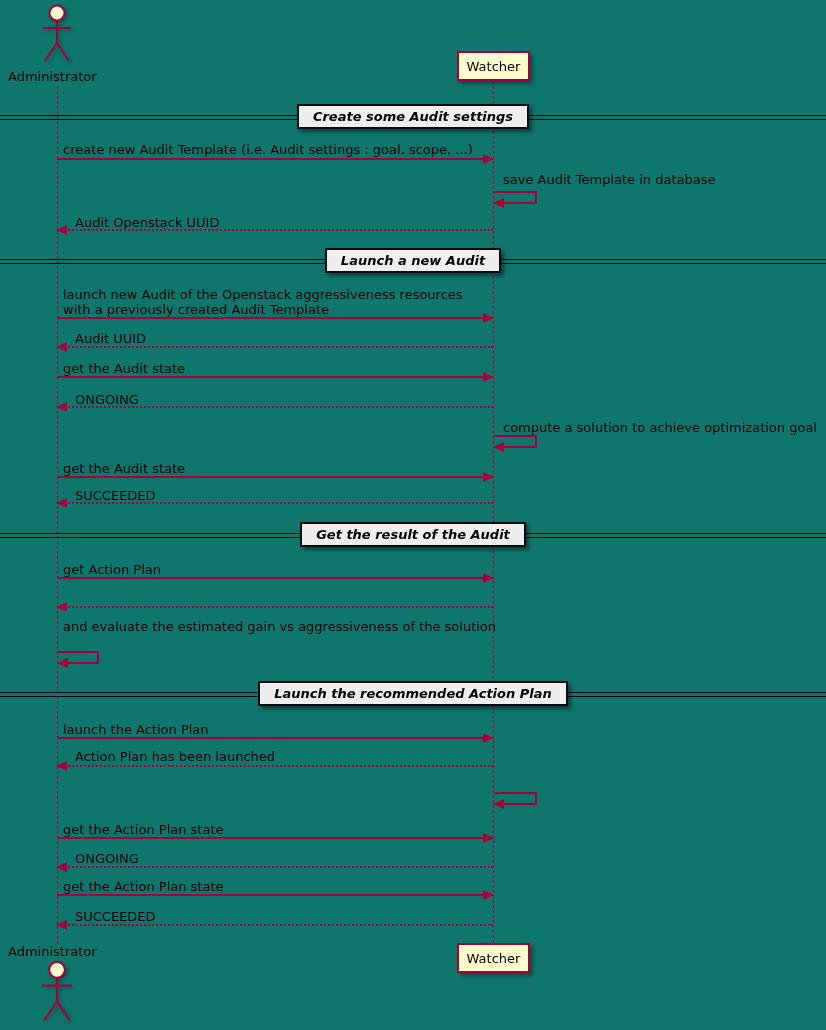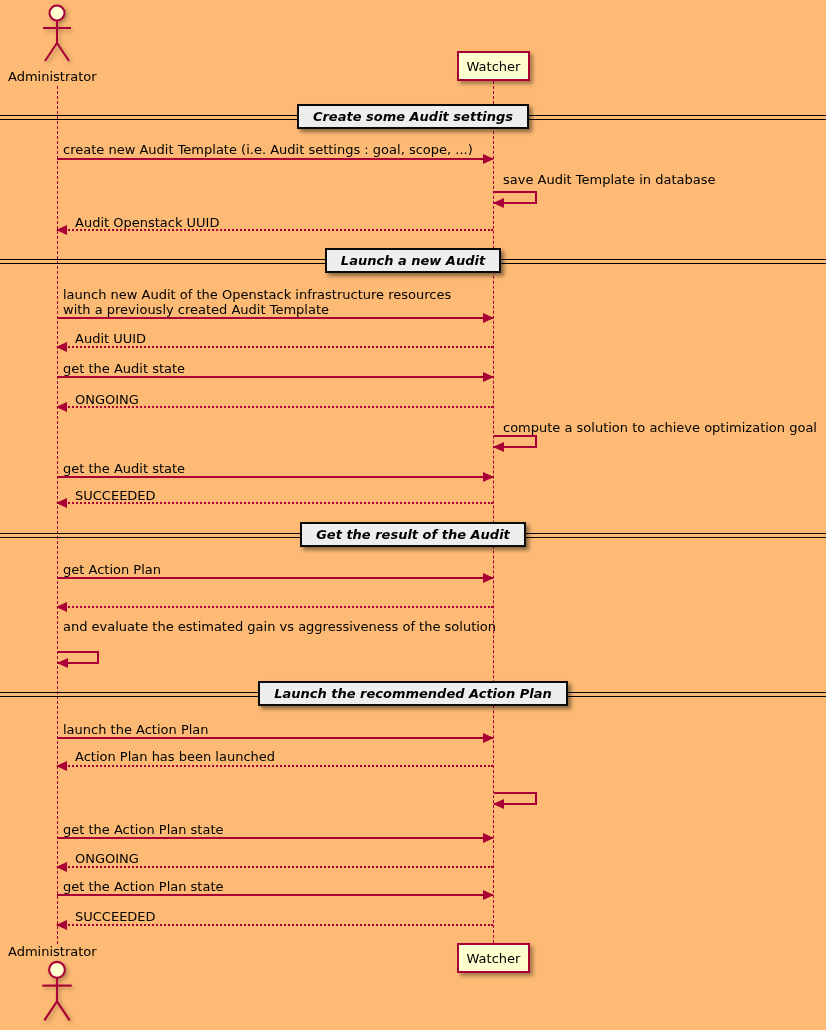--- a/index.html
+++ b/index.html
@@ -1,19 +1,19 @@
 <!DOCTYPE html>
 <html><head>
 <meta charset="utf-8">
 <style>
   html,body{margin:0;padding:0;background:#ffffff;}
   #diagram{
     position:relative;width:826px;height:1030px;overflow:hidden;
     font-family:"DejaVu Sans","Liberation Sans",sans-serif;
-    font-size:13px;color:#000;background:#fdba74;
+    font-size:13px;color:#000;background:#0f766e;
   }
   .lifeline{position:absolute;width:0;border-left:1px dashed #a80036;}
   .participant{
     position:absolute;width:73px;height:30px;box-sizing:border-box;
     background:#fefece;border:2px solid #a80036;
     display:flex;align-items:center;justify-content:center;
     box-shadow:3px 3px 4px rgba(0,0,0,0.35);
     font-size:13px;
   }
   .actor-label{position:absolute;white-space:nowrap;font-size:13px;}
@@ -88,21 +88,21 @@
   <div class="arr dot" style="top:229px;">
       <i class="hl"></i>
     </div>
 
   <div class="divider" style="top:248px;">
     <div class="divider-lines"></div>
     <div class="divider-box">Launch a new Audit</div>
   </div>
 
   <div class="mtext" style="left:63px;top:287px;">
-    <div>launch new Audit of the Openstack infrastructure resources</div>
+    <div>launch new Audit of the Openstack aggressiveness resources</div>
     <div>with a previously created Audit Template</div>
   </div>
   <div class="arr solid" style="top:317px;">
       <i class="hr"></i>
     </div>
 
   <div class="mtext" style="left:75px;top:331px;">Audit UUID</div>
   <div class="arr dot" style="top:346px;">
       <i class="hl"></i>
     </div>

